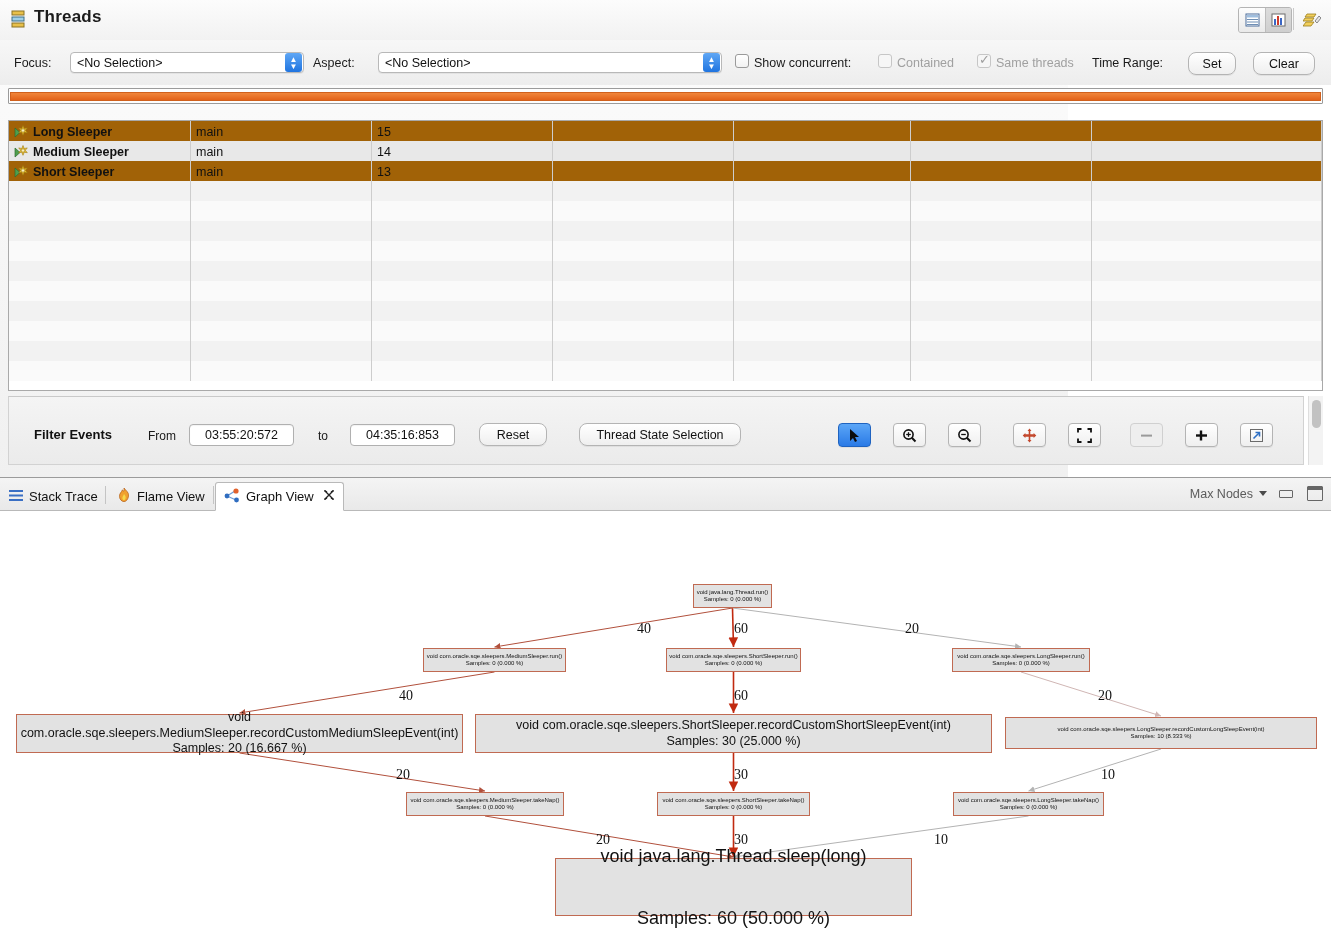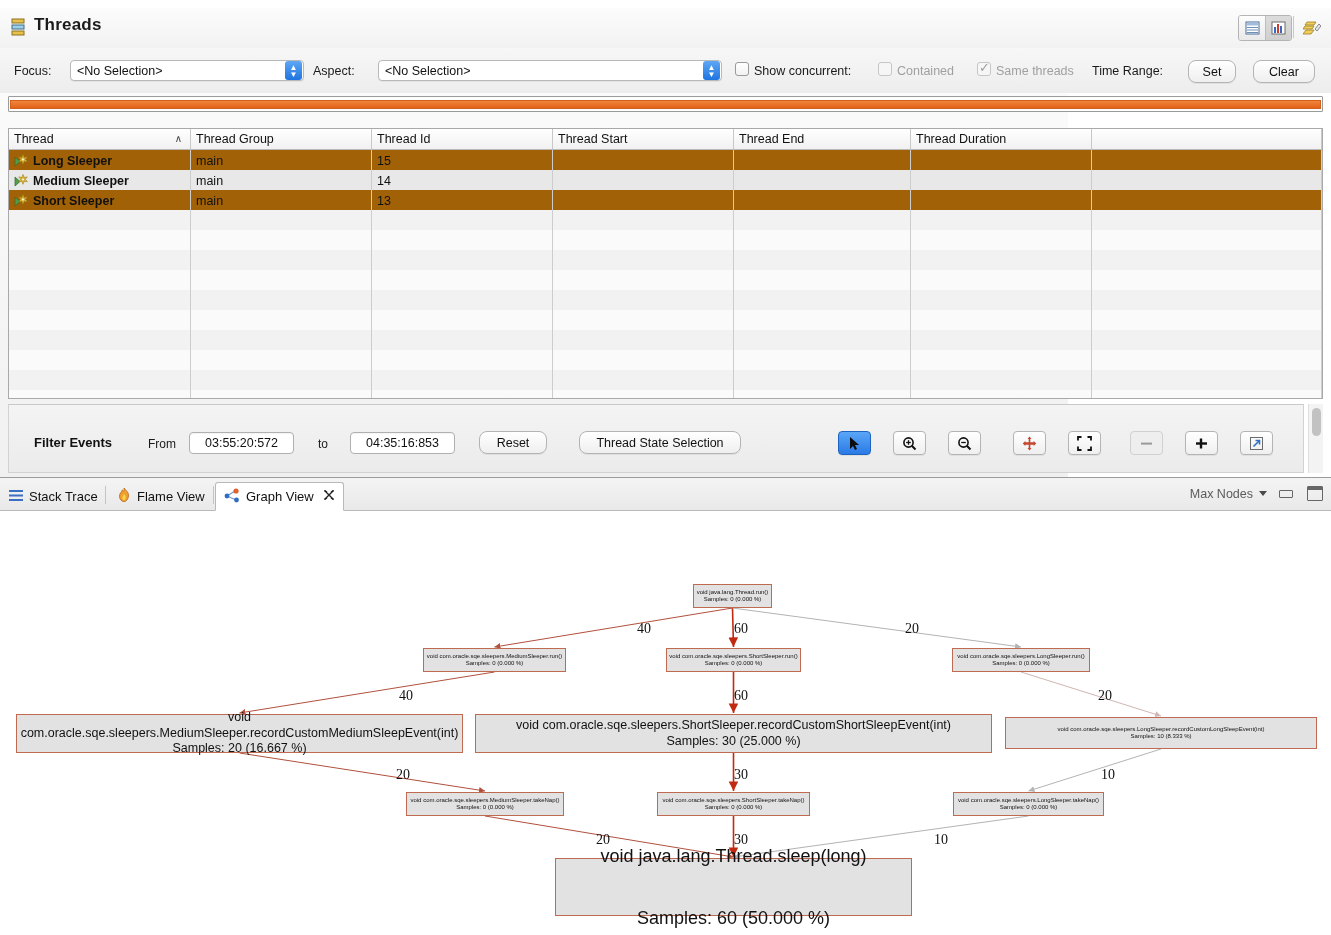--- a/index.html
+++ b/index.html
@@ -7,21 +7,21 @@
     margin: 0; padding: 0;
     width: 1331px; height: 935px;
     overflow: hidden;
     font-family: "Liberation Sans", sans-serif;
     background: #ffffff;
     -webkit-font-smoothing: antialiased;
   }
 
   
   #threads-panel {
-    position: absolute; left: 0; top: 8px; width: 1068px; height: 477px;
+    position: absolute; left: 0; top: 0; width: 1068px; height: 477px;
     background: linear-gradient(#fdfdfd, #f0f0f0);
   }
 
   #panel-titlebar {
     position: absolute; left: 0; top: 0; width: 1331px; height: 40px;
     background: linear-gradient(#fcfcfc, #f2f2f2);
   }
   #panel-title-icon {
     position: absolute; left: 10px; top: 9px; width: 18px; height: 22px;
   }
@@ -319,29 +319,20 @@
     <span class="ctl-label" style="left:1092px;">Time Range:</span>
     <div class="btn" style="left:1188px; top:12px; width:48px;">Set</div>
     <div class="btn" style="left:1253px; top:12px; width:62px;">Clear</div>
   </div>
 
   <div id="timeline-strip">
     <div id="timeline-bar"></div>
   </div>
 
   <div id="thread-table">
-    <div id="table-head">
-        <div class="th" style="width: 182px;">Thread<span class="sortarrow">∧</span></div>
-        <div class="th" style="width: 181px;">Thread Group</div>
-        <div class="th" style="width: 181px;">Thread Id</div>
-        <div class="th" style="width: 181px;">Thread Start</div>
-        <div class="th" style="width: 177px;">Thread End</div>
-        <div class="th" style="width: 181px;">Thread Duration</div>
-        <div class="th" style="width: 230px;"></div>
-      </div>
     <div id="table-body">
         <div class="tr odd">
           <div class="td name" style="width: 182px;">
             <span class="thread-icon"><svg width="16" height="15" viewBox="0 0 16 15">
                 <path d="M1 3 L1 12 L6 7.5 Z" fill="#4e9e4e" stroke="#2e6b2e" stroke-width=".7"></path>
                 <g transform="translate(9,5.5)">
                   <circle r="4.6" fill="none"></circle>
                   <path d="M0,-5 L1.2,-2 L4.3,-2.6 L2.3,-0.2 L4.3,2.2 L1.2,1.8 L0,4.8 L-1.2,1.8 L-4.3,2.2 L-2.3,-0.2 L-4.3,-2.6 L-1.2,-2 Z" fill="#f0c22e" stroke="#9a7a14" stroke-width=".6"></path>
                   <circle r="1.7" fill="#fbf0bb" stroke="#9a7a14" stroke-width=".6"></circle>
                 </g>

